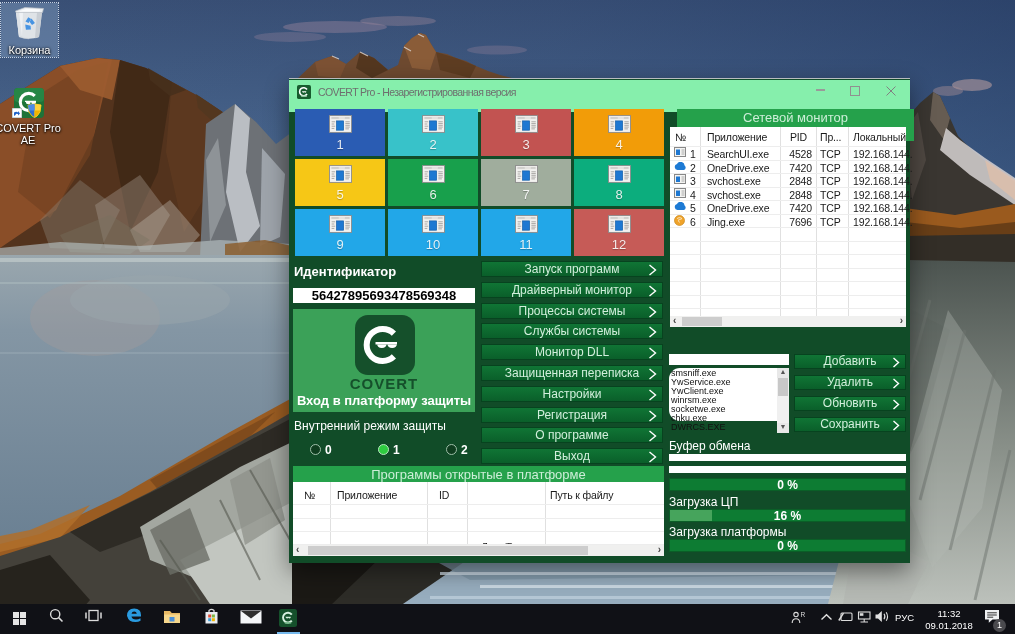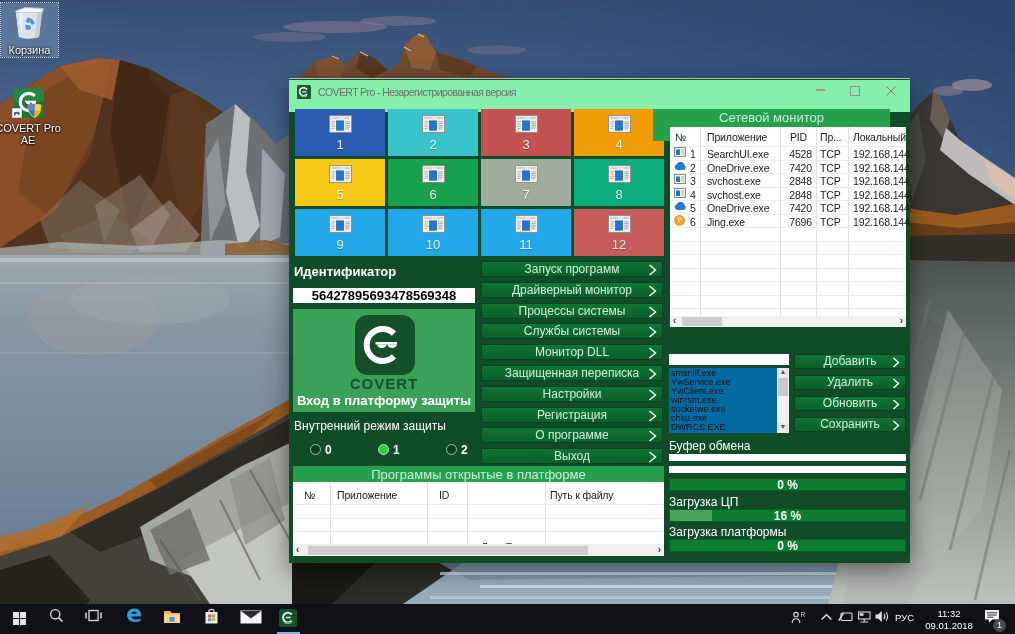--- a/index.html
+++ b/index.html
@@ -406,21 +406,21 @@
       <div class="rowline" style="top:36px;"></div>
       <div class="rowline" style="top:49px;"></div>
       <div class="rowline" style="top:62px;"></div>
     </div>
     <div class="hsb" style="left:4px;top:442px;width:371px;">
       <div class="ar" style="left:3px;">‹</div>
       <div class="thumb" style="left:15px;width:280px;"></div>
       <div class="ar" style="right:3px;">›</div>
     </div>
 
-    <div class="gbar" style="left:364px;top:6px;width:237px;height:32px;line-height:18px;">Сетевой монитор</div>
+    <div class="gbar" style="left:388px;top:6px;width:237px;height:32px;line-height:18px;">Сетевой монитор</div>
     <div class="wtable" style="left:381px;top:24px;width:236px;height:200px;" id="nettable">
           <div class="abs" style="left:5px;top:4px;">№</div>
           <div class="abs" style="left:37px;top:4px;">Приложение</div>
           <div class="abs" style="left:120px;top:4px;">PID</div>
           <div class="abs" style="left:150px;top:4px;">Пр...</div>
           <div class="abs" style="left:183px;top:4px;">Локальный</div>
           <div class="colline" style="left:30px;height:189px;"></div>
           <div class="colline" style="left:110px;height:189px;"></div>
           <div class="colline" style="left:146px;height:189px;"></div>
           <div class="colline" style="left:178px;height:189px;"></div>
@@ -492,21 +492,21 @@
           <div class="abs" style="left:112px;top:88.5px;width:30px;text-align:right;">7696</div>
           <div class="abs" style="left:150px;top:88.5px;">TCP</div>
           <div class="abs" style="left:183px;top:88.5px;">192.168.144.</div>
           <div class="hsb" style="left:0px;top:189px;width:236px;">
             <div class="ar" style="left:3px;">‹</div>
             <div class="thumb" style="left:12px;width:40px;"></div>
             <div class="ar" style="right:3px;">›</div>
           </div>
         </div>
     <div class="abs" style="left:380px;top:251px;width:120px;height:11px;background:#fff;"></div>
-    <div class="abs" style="left:380px;top:265px;width:120px;height:65px;background:#0369a1;font-size:9px;color:#111;" id="threatlist">
+    <div class="abs" style="left:380px;top:265px;width:120px;height:53px;background:#ffffff;font-size:9px;color:#111;border-radius:11px;" id="threatlist">
           <div style="position:absolute;left:2px;top:0px;">smsniff.exe</div>
           <div style="position:absolute;left:2px;top:9px;">YwService.exe</div>
           <div style="position:absolute;left:2px;top:18px;">YwClient.exe</div>
           <div style="position:absolute;left:2px;top:27px;">winrsm.exe</div>
           <div style="position:absolute;left:2px;top:36px;">socketwe.exe</div>
           <div style="position:absolute;left:2px;top:45px;">chku.exe</div>
           <div style="position:absolute;left:2px;top:54px;">DWRCS.EXE</div>
           <div class="abs" style="right:0;top:0;width:12px;height:65px;background:#f0f0f0;">
             <div style="position:absolute;top:0;left:0;width:12px;height:10px;background:#e8e8e8;color:#555;font-size:7px;text-align:center;">▲</div>
             <div style="position:absolute;bottom:0;left:0;width:12px;height:10px;background:#e8e8e8;color:#555;font-size:7px;text-align:center;">▼</div>

